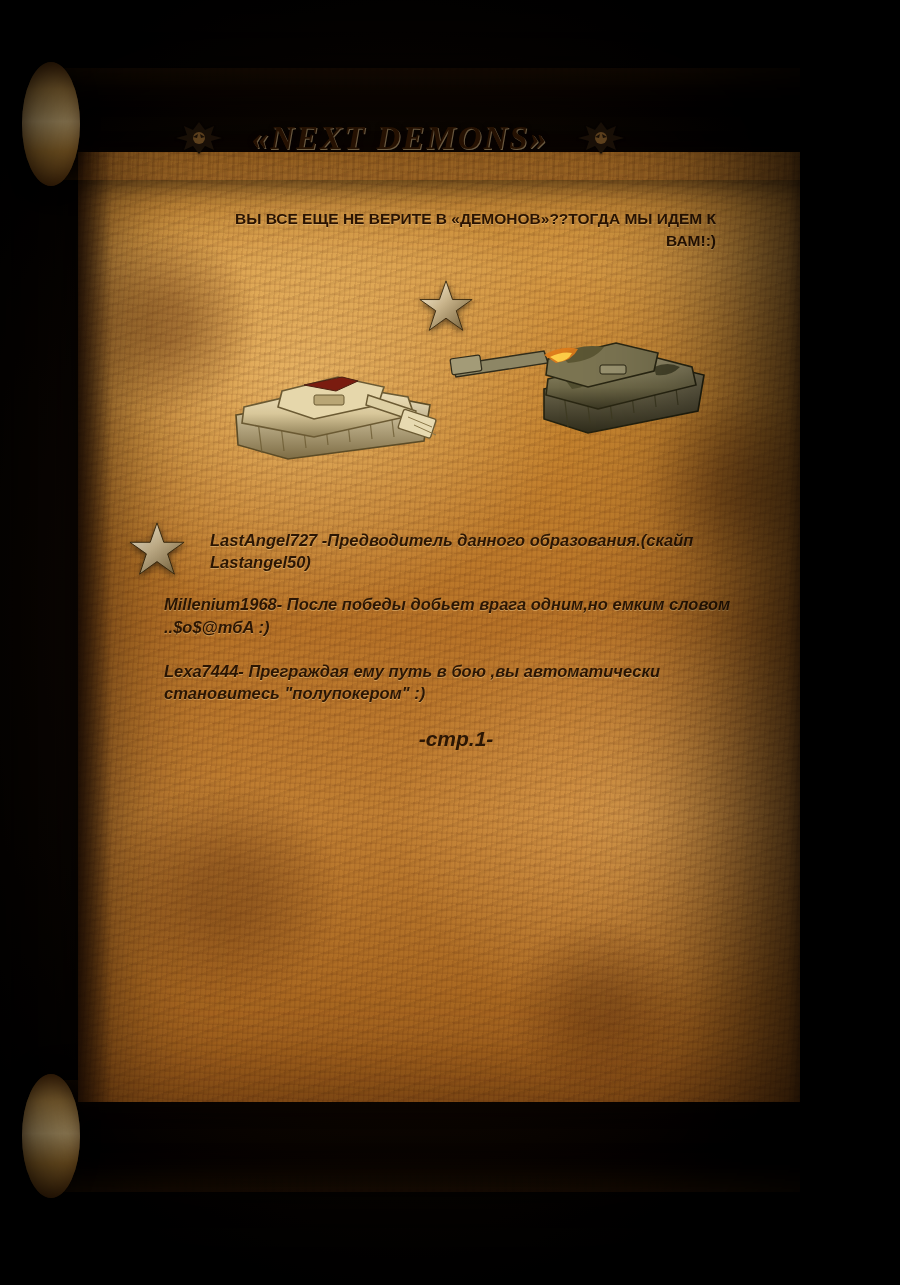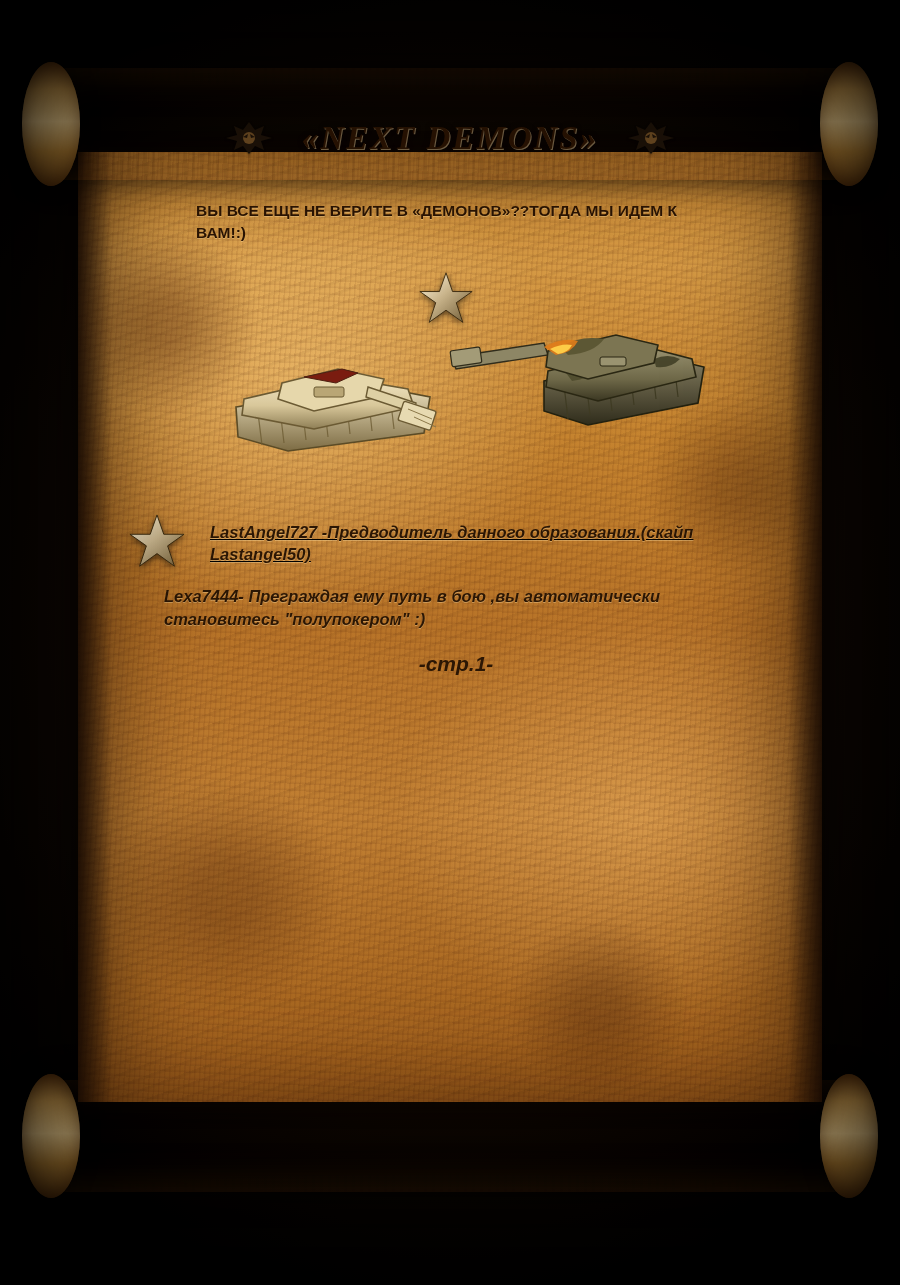--- a/index.html
+++ b/index.html
@@ -9,21 +9,21 @@
   }
   body {
     width: 900px;
     height: 1285px;
     overflow: hidden;
     font-family: "Liberation Sans", sans-serif;
   }
 
   #page {
     position: relative;
-    width: 900px;
+    width: 800px;
     height: 1285px;
     background:
       radial-gradient(ellipse 70% 55% at 50% 48%, rgba(70,40,15,0.55) 0%, rgba(20,10,4,0.9) 60%, #000 100%),
       #000;
     overflow: hidden;
   }
 
   
   .scroll-body {
     position: absolute;
@@ -129,40 +129,40 @@
 
   
   .content {
     position: absolute;
     left: 118px;
     top: 200px;
     width: 676px;
   }
   .tagline {
     width: 520px;
-    margin: 0 auto;
-    text-align: left;
+    margin: 8px auto;
+    text-align: right;
     font-size: 15.5px;
     font-weight: 600;
     color: #2a1403;
     line-height: 1.45;
     text-shadow: 0 1px 0 rgba(255,225,170,0.35);
   }
 
   .art {
     position: relative;
     height: 230px;
     margin-top: 18px;
   }
   .star {
     position: absolute;
     filter: drop-shadow(0 2px 3px rgba(0,0,0,.55));
   }
 
-  .officers { margin-top: 28px; position: relative; text-decoration: underline; }
+  .officers { margin-top: 28px; position: relative; }
   .officer {
     font-family: "Liberation Sans", sans-serif;
     font-style: italic;
     font-weight: bold;
     font-size: 16.5px;
     line-height: 1.35;
     color: #2b1604;
     margin: 0 0 20px 0;
     padding-left: 92px;
     text-shadow: 0 1px 0 rgba(255,228,175,0.35);
@@ -377,20 +377,21 @@
           </defs>
           <path d="M30 2 L37 22 L58 22 L41 34 L48 55 L30 42 L12 55 L19 34 L2 22 L23 22 Z" fill="url(#stg2)" stroke="#3a2a10" stroke-width="1"></path>
         </svg>
       </div>
 
       <p class="officer">LastAngel727 -Предводитель данного образования.(скайп Lastangel50)</p>
     </div>
 
 
     <div>
+      <p class="member">Millenium1968- После победы добьет врага одним,но емким словом ..$o$@mбA :)</p>
       <p class="member">Lexa7444- Преграждая ему путь в бою ,вы автоматически становитесь "полупокером" :)</p>
     </div>
 
     <div class="page-num">-стр.1-</div>
   </div>
 
   <div class="vignette"></div>
 </div>
 
 </body></html>

